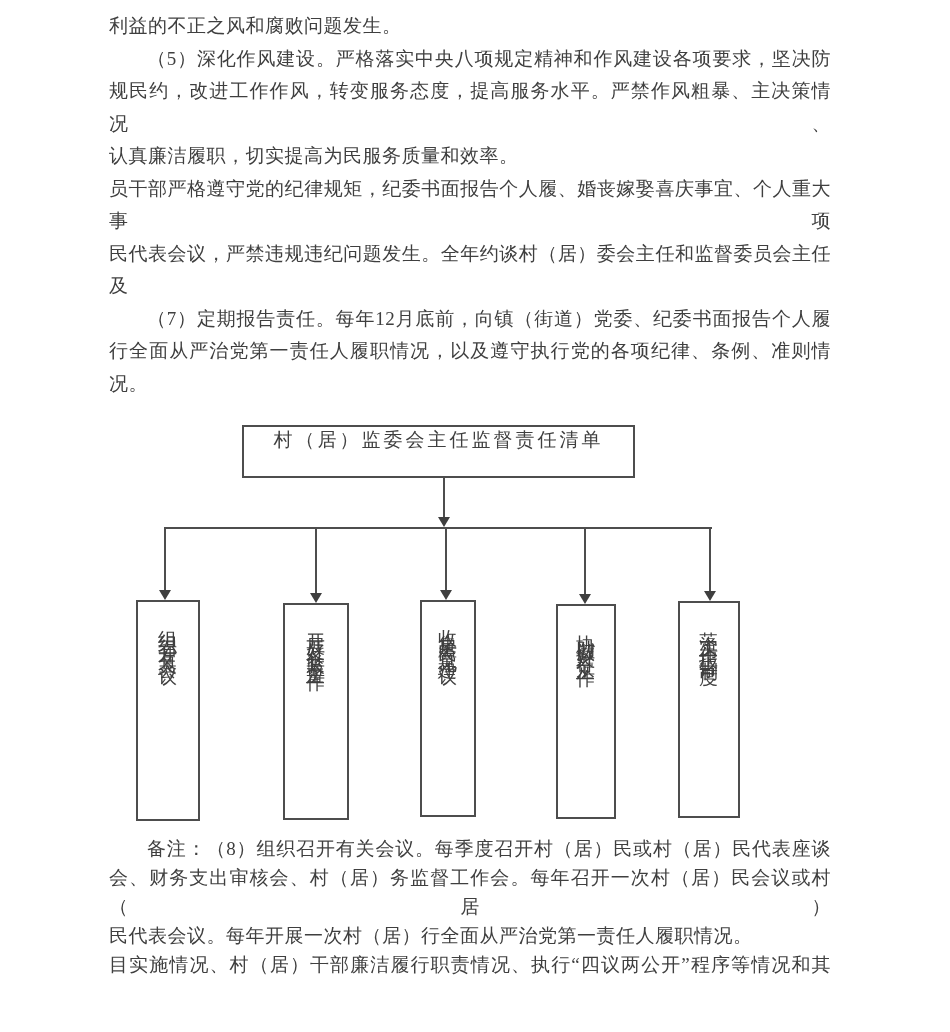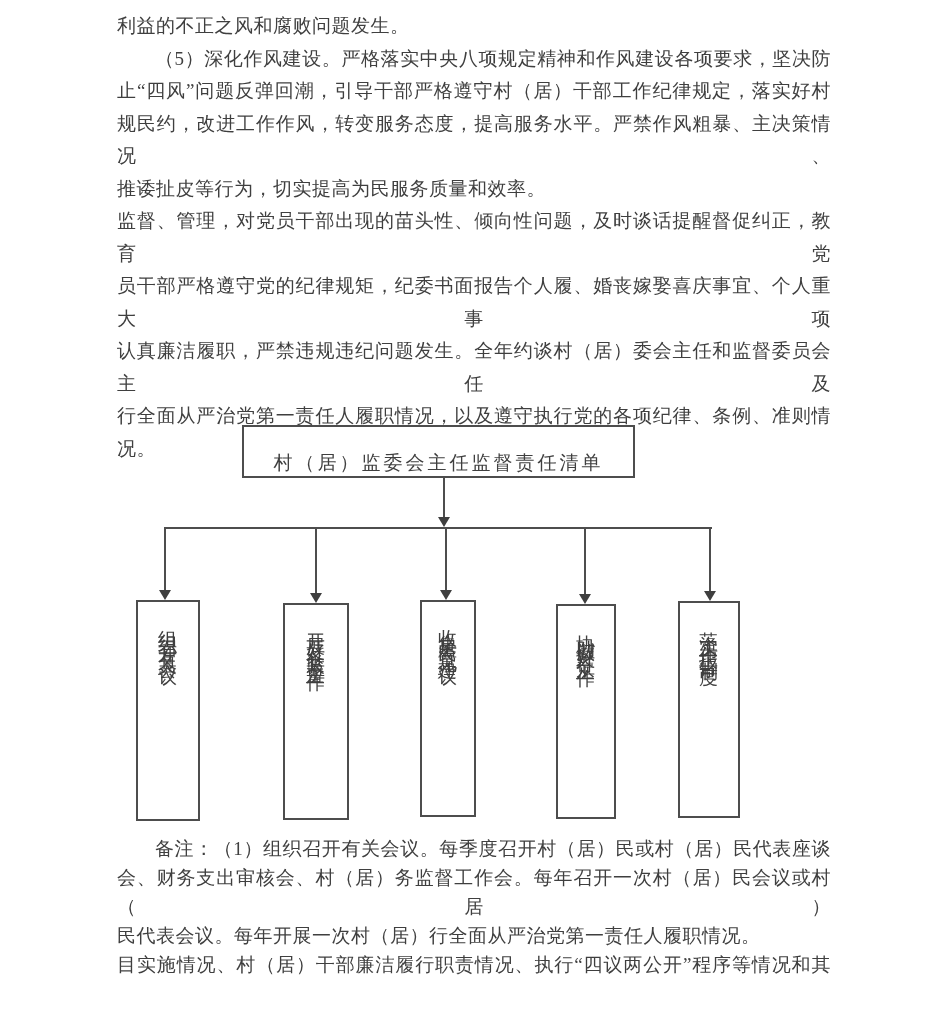--- a/index.html
+++ b/index.html
@@ -20,33 +20,32 @@
     width:722px;
     font-size:19px;
     letter-spacing:0.5px;
   }
   #body-text{top:10px;line-height:32.5px;}
   #notes-text{top:834px;line-height:29px;}
   .line{
     text-align:justify;
     text-align-last:justify;
     white-space:normal;
-    margin-left:8px;
   }
   .line.end{text-align-last:left;}
   .line.indent{text-indent:2em;}
 
   
   .diagram{position:absolute;inset:0;}
   .titlebox{
     position:absolute;
     left:242px;top:425px;width:393px;height:53px;
     border:2px solid #4d4d4d;
     box-sizing:border-box;
-    display:flex;align-items:flex-end;justify-content:center;
+    display:flex;align-items:flex-start;justify-content:center;
     font-size:19px;letter-spacing:3px;
   }
   .vline,.hline{position:absolute;background:#4d4d4d;}
   .vline{width:2px;}
   .hline{height:2px;}
   .arrow-down{
     position:absolute;width:0;height:0;
     border-left:6px solid transparent;
     border-right:6px solid transparent;
     border-top:10px solid #3f3f3f;
@@ -73,26 +72,25 @@
 </style>
 </head>
 <body>
 
 <div class="page">
 
   <div class="textblock" id="body-text">
 
   <div class="line end">利益的不正之风和腐败问题发生。</div>
       <div class="line indent">（5）深化作风建设。严格落实中央八项规定精神和作风建设各项要求，坚决防</div>
-      <div class="line">止“四风”问题反弹回潮，引导干部严格遵守村（居）干部工作纪律规定，落实好村</div>
       <div class="line">规民约，改进工作作风，转变服务态度，提高服务水平。严禁作风粗暴、主决策情况、</div>
-      <div class="line end">推诿扯皮等行为，切实提高为民服务质量和效率。</div>
-      <div class="line">监督、管理，对党员干部出现的苗头性、倾向性问题，及时谈话提醒督促纠正，教育党</div>
+      <div class="line end">认真廉洁履职，切实提高为民服务质量和效率。</div>
       <div class="line">员干部严格遵守党的纪律规矩，纪委书面报告个人履、婚丧嫁娶喜庆事宜、个人重大事项</div>
-      <div class="line">认真廉洁履职，严禁违规违纪问题发生。全年约谈村（居）委会主任和监督委员会主任及</div>
+      <div class="line">民代表会议，严禁违规违纪问题发生。全年约谈村（居）委会主任和监督委员会主任及</div>
+      <div class="line indent">（7）定期报告责任。每年12月底前，向镇（街道）党委、纪委书面报告个人履</div>
       <div class="line end">行全面从严治党第一责任人履职情况，以及遵守执行党的各项纪律、条例、准则情况。</div>
     </div>
 
   <div class="diagram">
 
     <div class="titlebox">
       <span>村（居）监委会主任监督责任清单</span>
     </div>
 
     <div class="vline" style="left:443px;top:478px;height:41px;"></div>
@@ -131,19 +129,19 @@
         </div>
         <div class="dbox">
           <span class="vtext">落实工作报告制度</span>
         </div>
       </div>
 
   </div>
 
   <div class="textblock" id="notes-text">
 
-  <div class="line indent">备注：（1）组织召开有关会议。每季度召开村（居）民或村（居）民代表座谈</div>
+  <div class="line indent">备注：（8）组织召开有关会议。每季度召开村（居）民或村（居）民代表座谈</div>
       <div class="line">会、财务支出审核会、村（居）务监督工作会。每年召开一次村（居）民会议或村（居）</div>
       <div class="line end">民代表会议。每年开展一次村（居）行全面从严治党第一责任人履职情况。</div>
       <div class="line">目实施情况、村（居）干部廉洁履行职责情况、执行“四议两公开”程序等情况和其</div>
     </div>
 
 </div>
 
 </body></html>

